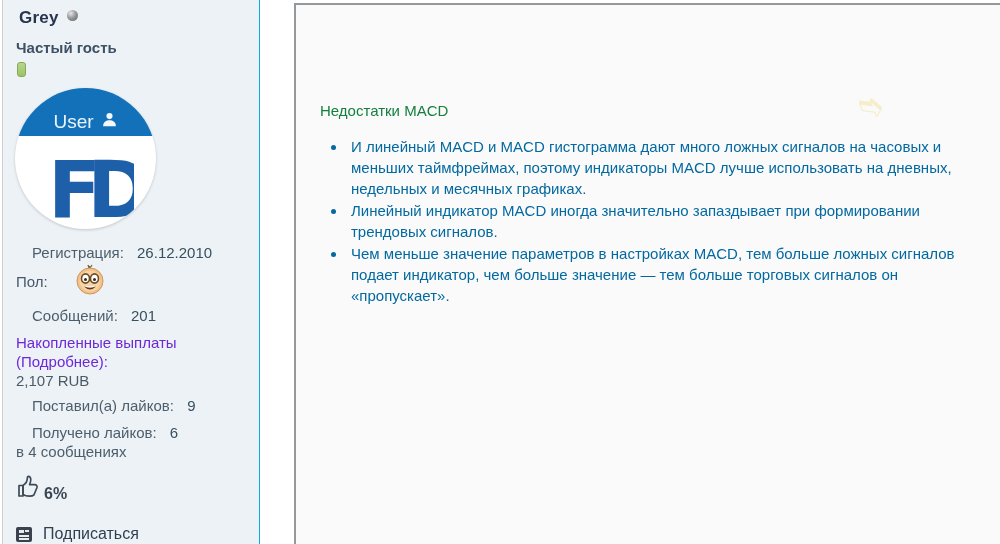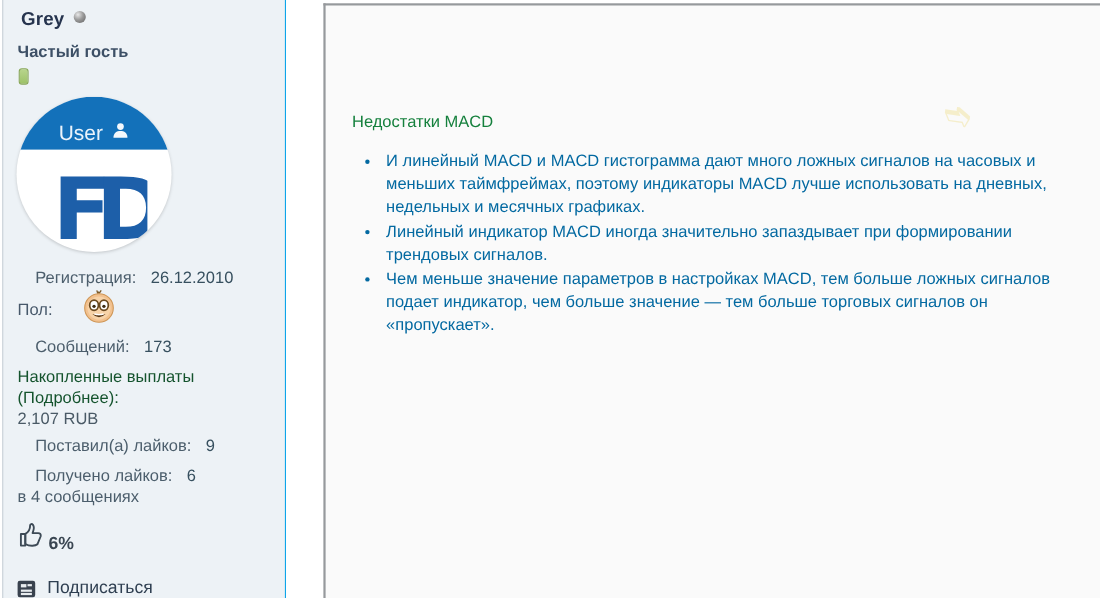--- a/index.html
+++ b/index.html
@@ -60,21 +60,21 @@
     display:flex; align-items:flex-end; justify-content:center;
   }
 
   
   .fields { margin-top:14px; }
   .field-row { margin-top:7px; line-height:19px; white-space:nowrap;margin-left:16px; }
   .field-row .lbl { color:#4c5e6c; }
   .field-row .val { color:#37505f; margin-left:9px; }
   .gender-row { display:flex; align-items:center; height:32px; margin-top:3px; }
   .gender-row .lbl { margin-right:27px; }
-  .muted { color:#14532d; }
+  .muted { color:#6d28d9; }
   .payout-block { margin-top:8px; line-height:19px; }
   .note-row { margin-top:0; line-height:20px; color:#4c5e6c; }
 
   .ratio-row { margin-top:10px; display:flex; align-items:flex-end; }
   .ratio-val { font-weight:bold; color:#3a4652; font-size:16px; margin-left:-2px; }
 
   .subscribe-row { margin-top:22px; display:flex; align-items:center; gap:11px; cursor:pointer; }
   .subscribe-label { color:#2f3f51; font-size:16px; }
 
   .subscribe-icon {
@@ -162,21 +162,21 @@
             <circle cx="10.5" cy="15.5" r="1.5" fill="#3a2a12"></circle>
             <circle cx="19.5" cy="15.5" r="1.5" fill="#3a2a12"></circle>
             <path d="M9 22.5 Q15 28.5 21 22.5 Q15 24.5 9 22.5 Z" fill="#5b3a18"></path>
             <path d="M10.5 22.8 Q15 24.4 19.5 22.8 L19 21.8 Q15 23 11 21.8 Z" fill="#ffffff"></path>
           </svg>
         </span>
       </div>
 
       <div class="field-row" style="margin-top:9px">
         <span class="lbl">Сообщений:</span>
-        <span class="val">173</span>
+        <span class="val">201</span>
       </div>
 
       <div class="payout-block">
         <div class="muted">Накопленные выплаты</div>
         <div class="muted">(Подробнее):</div>
         <div style="color:#4a5a66">2,107 RUB</div>
       </div>
 
       <div class="field-row" style="margin-top:6px">
         <span class="lbl">Поставил(а) лайков:</span>

